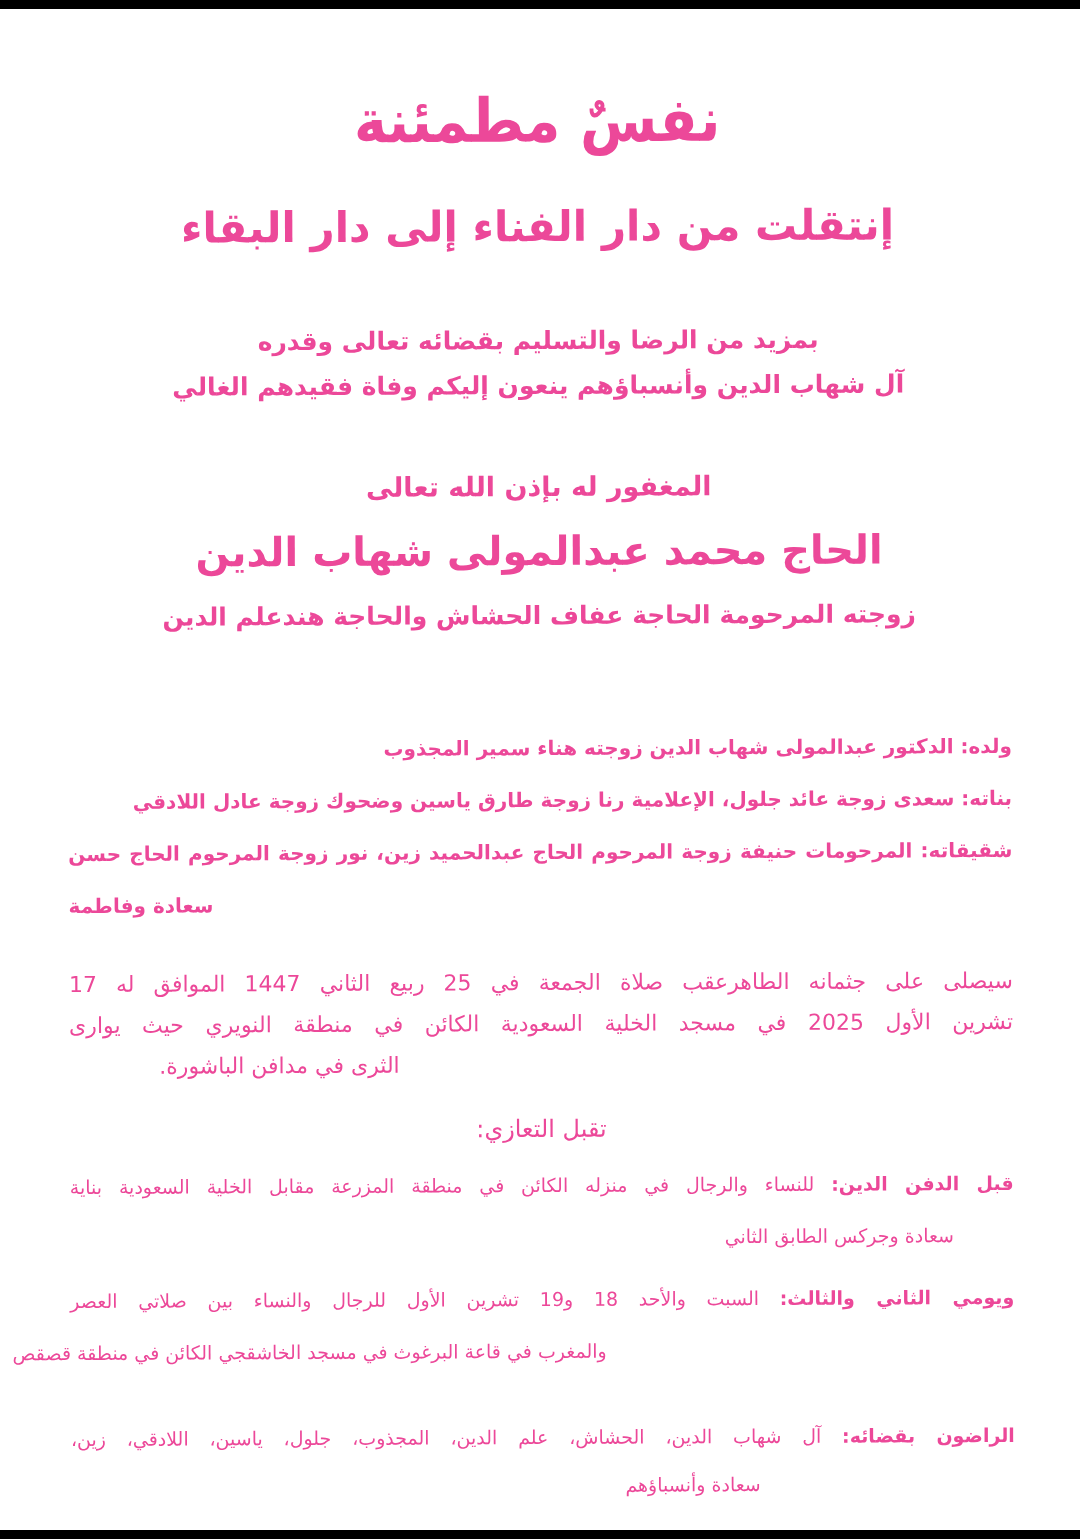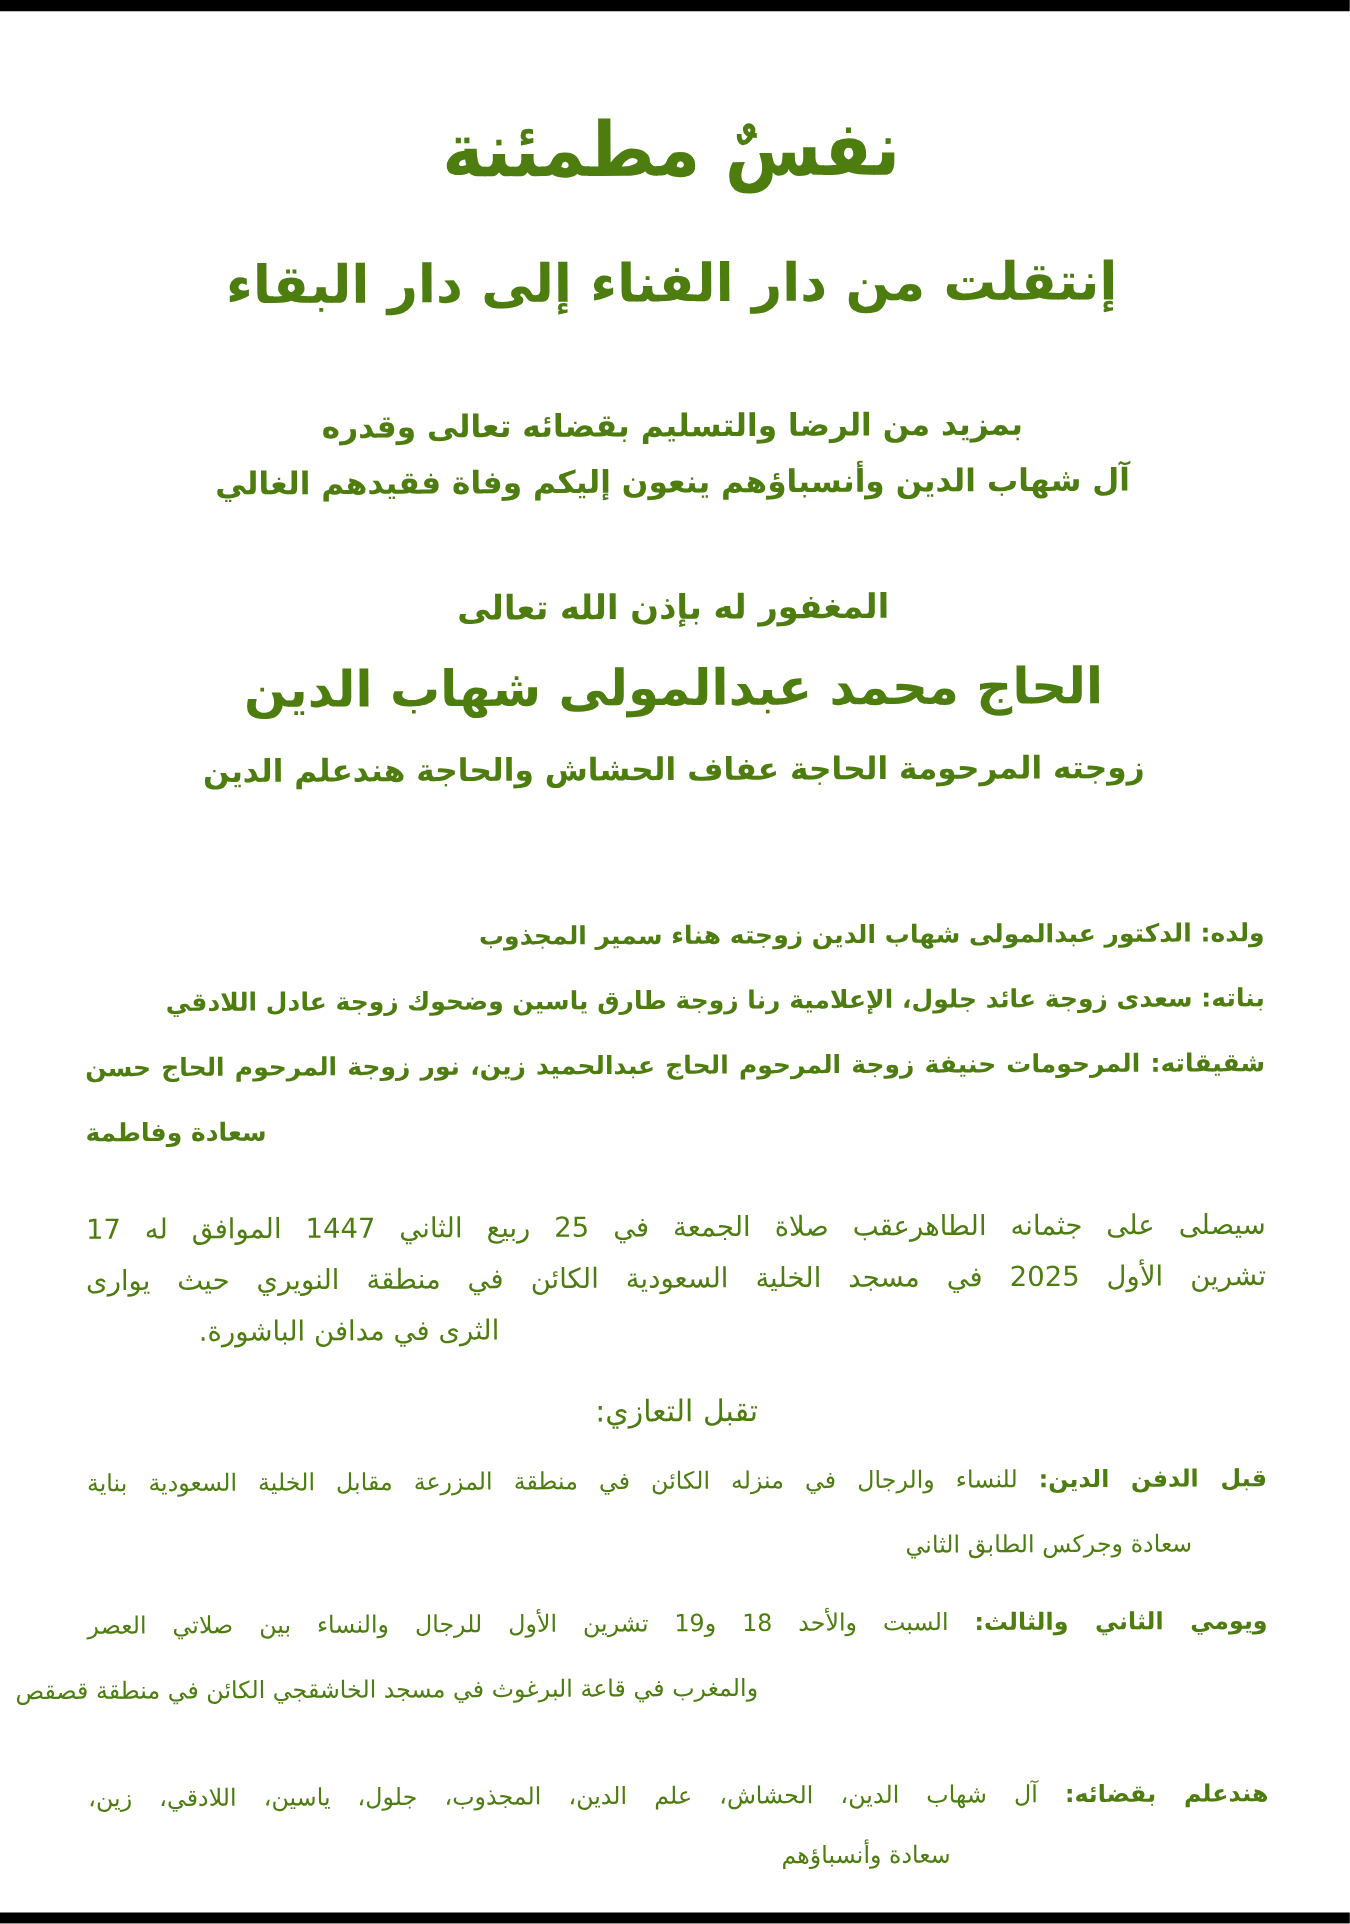--- a/index.html
+++ b/index.html
@@ -1,21 +1,21 @@
 <!DOCTYPE html>
 <html dir="rtl" lang="ar"><head>
 <meta charset="utf-8">
 <style>
   html,body{margin:0;padding:0;background:#ffffff;}
   .page{
     position:relative;
     width:1080px;height:1539px;
     margin:0 auto;
     background:#ffffff;
-    color:#4d7c0f;
+    color:#ec4899;
     font-family:"DejaVu Sans",sans-serif;
     overflow:hidden;
   }
   .scanbar{position:absolute;left:0;right:0;height:9px;background:#000000;}
   .scanbar.top{top:0;}
   .scanbar.bottom{bottom:0;}
   .content{
     position:relative;
     padding:0 68px;
     transform:rotate(-0.25deg);
@@ -110,21 +110,21 @@
 
     <div class="para">
       <div class="ln al-just">
         <span class="lead">ويومي الثاني والثالث:</span><span> السبت والأحد 18 و19 تشرين الأول للرجال والنساء بين صلاتي العصر</span>
       </div>
       <div class="ln pull-left">والمغرب في قاعة البرغوث في مسجد الخاشقجي  الكائن في منطقة قصقص</div>
     </div>
 
     <div class="accepting">
       <div class="ln al-just">
-        <span class="lead">هندعلم بقضائه:</span><span> آل شهاب الدين، الحشاش، علم الدين، المجذوب، جلول، ياسين، اللادقي، زين،</span>
+        <span class="lead">الراضون بقضائه:</span><span> آل شهاب الدين، الحشاش، علم الدين، المجذوب، جلول، ياسين، اللادقي، زين،</span>
       </div>
       <div class="ln acc-last">سعادة وأنسباؤهم</div>
     </div>
 
   </div>
 
   <div class="scanbar bottom"></div>
 </div>
 
 </body></html>

